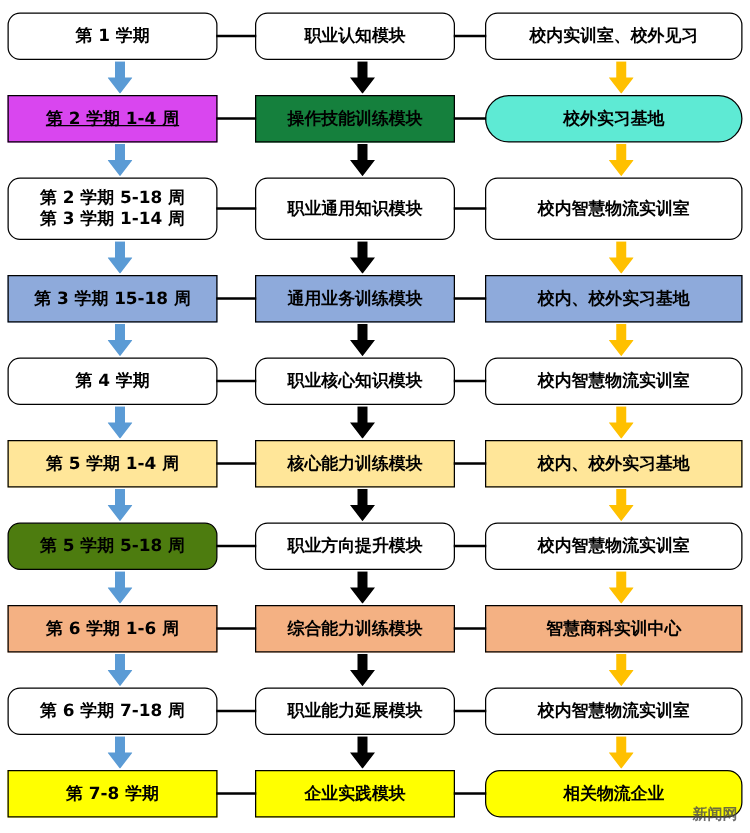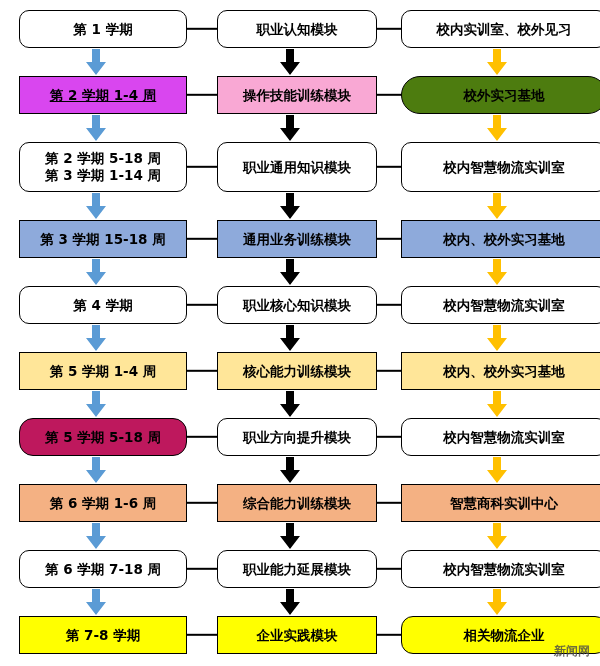--- a/index.html
+++ b/index.html
@@ -5,21 +5,21 @@
   html,body { margin:0; padding:0; }
   body {
     width:600px; height:666px; background:#ffffff; overflow:hidden;
     font-family:"DejaVu Sans","Liberation Sans",sans-serif;
   }
   .chart { position:relative; width:600px; height:666px; box-sizing:border-box; padding-top:10px; }
   .row {
     display:grid;
     grid-template-columns:168px 30px 160px 24px 206px;
     align-items:stretch;
-    margin-left:19px;
+    margin-left:6px;
   }
   .box {
     border:1.6px solid #000;
     display:flex; align-items:center; justify-content:center;
     text-align:center;
     font-size:13.5px; font-weight:bold; color:#000;
     padding:3px 2px; box-sizing:border-box;
     min-height:38px;
     white-space:pre-line;
     background:#fff;
@@ -60,23 +60,23 @@
   </div>
   <div class="arrow-row">
     <span class="arrow left" style="background: rgb(91, 155, 213);"></span>
     <span class="arrow mid" style="background: rgb(0, 0, 0);"></span>
     <span class="arrow right" style="background: rgb(255, 192, 0);"></span>
   </div>
 
   <div class="row">
     <div class="box" style="background: #d946ef; text-decoration: underline;">第 2 学期 1-4 周</div>
     <div class="conn"></div>
-    <div class="box" style="background: #f9a8d4;">操作技能训练模块</div>
+    <div class="box" style="background: #15803d; font-family: Liberation Serif, serif;">操作技能训练模块</div>
     <div class="conn"></div>
-    <div class="box" style="background: #4d7c0f; border-radius: 19px;">校外实习基地</div>
+    <div class="box" style="background: #5eead4; border-radius: 19px;">校外实习基地</div>
   </div>
   <div class="arrow-row">
     <span class="arrow left" style="background: rgb(91, 155, 213);"></span>
     <span class="arrow mid" style="background: rgb(0, 0, 0);"></span>
     <span class="arrow right" style="background: rgb(255, 192, 0);"></span>
   </div>
 
   <div class="row rounded tall">
     <div class="box" style="background: rgb(255, 255, 255);">第 2 学期 5-18 周
 第 3 学期 1-14 周</div>
@@ -124,21 +124,21 @@
     <div class="conn"></div>
     <div class="box" style="background: rgb(255, 230, 153);">校内、校外实习基地</div>
   </div>
   <div class="arrow-row">
     <span class="arrow left" style="background: rgb(91, 155, 213);"></span>
     <span class="arrow mid" style="background: rgb(0, 0, 0);"></span>
     <span class="arrow right" style="background: rgb(255, 192, 0);"></span>
   </div>
 
   <div class="row rounded">
-    <div class="box" style="background: #be185d; border-radius: 14px;">第 5 学期 5-18 周</div>
+    <div class="box" style="background: #4d7c0f;">第 5 学期 5-18 周</div>
     <div class="conn"></div>
     <div class="box" style="background: rgb(255, 255, 255);">职业方向提升模块</div>
     <div class="conn"></div>
     <div class="box" style="background: rgb(255, 255, 255);">校内智慧物流实训室</div>
   </div>
   <div class="arrow-row">
     <span class="arrow left" style="background: rgb(91, 155, 213);"></span>
     <span class="arrow mid" style="background: rgb(0, 0, 0);"></span>
     <span class="arrow right" style="background: rgb(255, 192, 0);"></span>
   </div>

